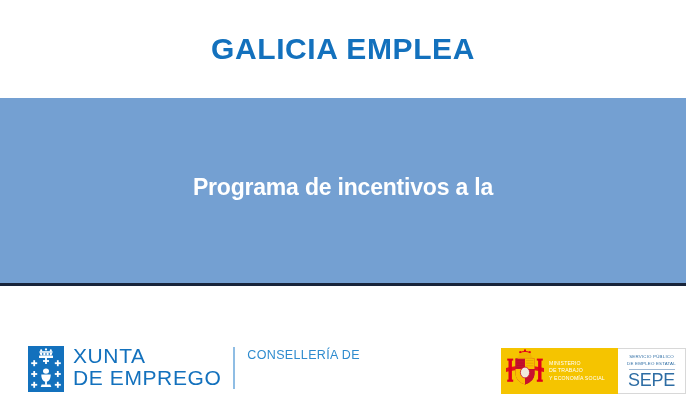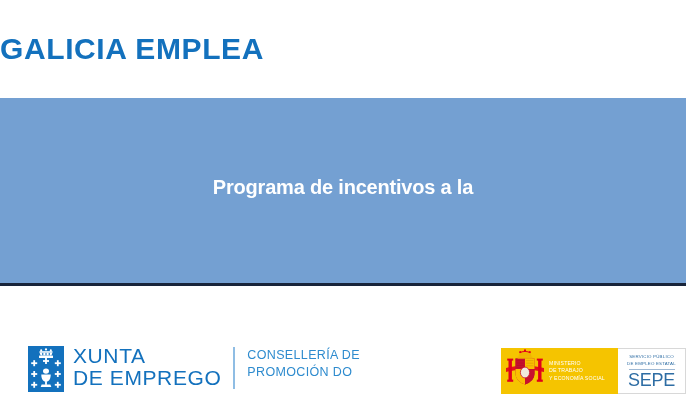--- a/index.html
+++ b/index.html
@@ -15,21 +15,21 @@
     position: relative;
   }
 
   
   .header {
     width: 686px;
     height: 98px;
     background: #ffffff;
     display: flex;
     align-items: center;
-    justify-content: flex-start;
+    justify-content: center;
   }
   .header-title {
     color: #1371BD;
     font-family: "Liberation Sans", sans-serif;
     font-weight: bold;
     font-size: 30px;
     letter-spacing: 0.6px;
     line-height: 1;
     white-space: nowrap;
   }
@@ -47,21 +47,21 @@
   }
   .band-inner {
     width: 100%;
     text-align: center;
     padding-bottom: 6px;
   }
   .band-line {
     color: #ffffff;
     font-family: "Liberation Sans", sans-serif;
     font-weight: bold;
-    font-size: 20px;
+    font-size: 23px;
     line-height: 1.32;
     letter-spacing: -0.2px;
     white-space: nowrap;
   }
   .band-rule {
     width: 686px;
     height: 3px;
     background: #18243a;
   }
 
@@ -279,21 +279,20 @@
 
   <div class="xunta-wordmark">
     <span>XUNTA</span>
     <span>DE EMPREGO</span>
   </div>
 
   <div class="lockup-divider"></div>
 
   <div class="conselleria">
     <span>CONSELLERÍA DE</span>
-    <span>PROMOCIÓN DO</span>
   </div>
 </div>
 
 <div class="ministry-block">
 
   <div class="ministry-yellow">
     <div>
       <svg width="42" height="42" viewBox="0 0 42 42" xmlns="http://www.w3.org/2000/svg">
 
         <g>

